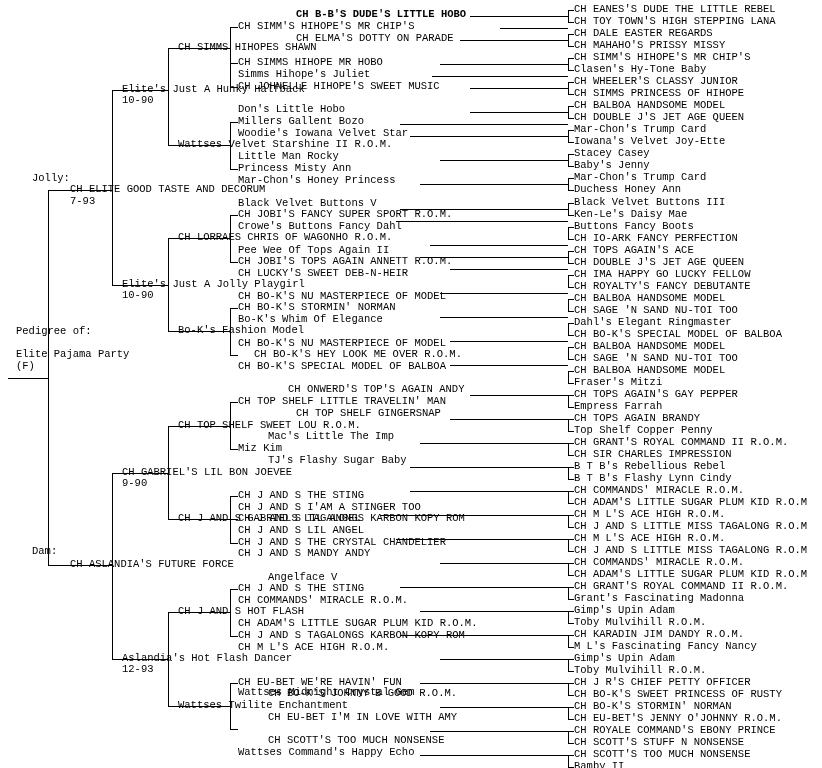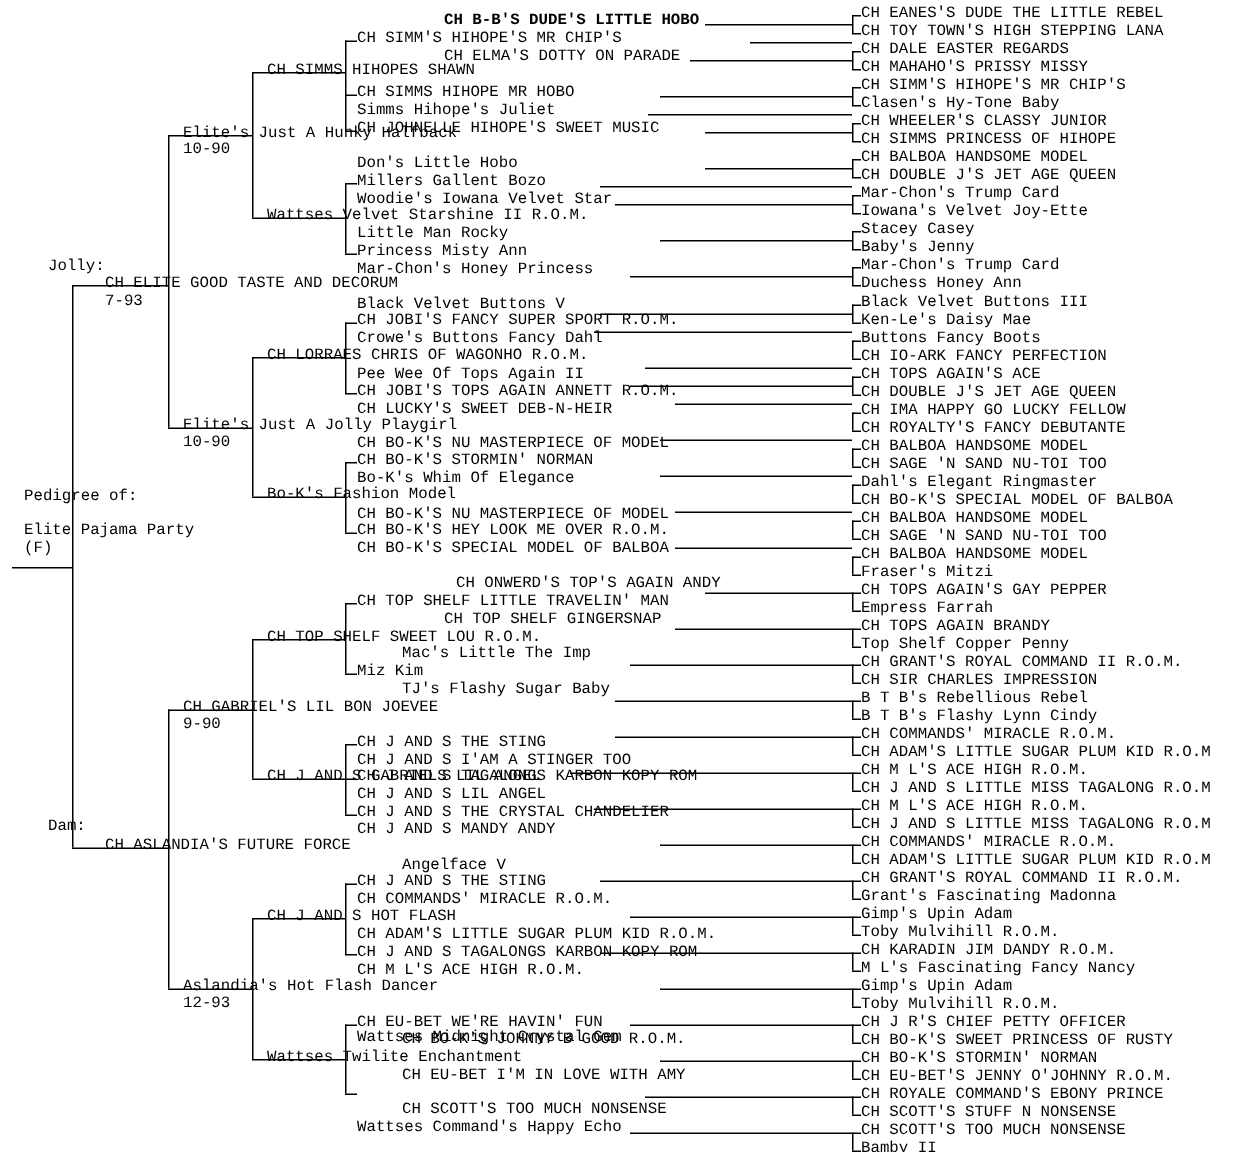--- a/index.html
+++ b/index.html
@@ -83,21 +83,21 @@
   <div class="node" style="left:178px; top:700px;">Wattses Twilite Enchantment</div>
 
   <div class="node" style="left:238px; top:21px;">CH SIMM'S HIHOPE'S MR CHIP'S</div>
   <div class="node" style="left:238px; top:57px;">CH SIMMS HIHOPE MR HOBO</div>
   <div class="node" style="left:238px; top:81px;">CH JOHNELLE HIHOPE'S SWEET MUSIC</div>
   <div class="node" style="left:238px; top:116px;">Millers Gallent Bozo</div>
   <div class="node" style="left:238px; top:163px;">Princess Misty Ann</div>
   <div class="node" style="left:238px; top:209px;">CH JOBI'S FANCY SUPER SPORT R.O.M.</div>
   <div class="node" style="left:238px; top:256px;">CH JOBI'S TOPS AGAIN ANNETT R.O.M.</div>
   <div class="node" style="left:238px; top:302px;">CH BO-K'S STORMIN' NORMAN</div>
-  <div class="node" style="left:238px; top:349px;">CH BO-K'S HEY LOOK ME OVER R.O.M.</div>
+  <div class="node" style="left:254px; top:349px;">CH BO-K'S HEY LOOK ME OVER R.O.M.</div>
 
   <div class="node" style="left:238px; top:396px;">CH TOP SHELF LITTLE TRAVELIN' MAN</div>
   <div class="node" style="left:238px; top:443px;">Miz Kim</div>
   <div class="node" style="left:238px; top:490px;">CH J AND S THE STING</div>
   <div class="node" style="left:238px; top:513px;">CH J AND S TAGALONGS KARBON KOPY ROM</div>
   <div class="node" style="left:238px; top:537px;">CH J AND S THE CRYSTAL CHANDELIER</div>
   <div class="node" style="left:238px; top:583px;">CH J AND S THE STING</div>
   <div class="node" style="left:238px; top:630px;">CH J AND S TAGALONGS KARBON KOPY ROM</div>
   <div class="node" style="left:238px; top:677px;">CH EU-BET WE'RE HAVIN' FUN</div>
   <div class="node" style="left:238px; top:687px;">Wattses Midnight Crystal Gem</div>
@@ -111,21 +111,21 @@
   <div class="node" style="left:238px; top:175px;">Mar-Chon's Honey Princess</div>
   <div class="node" style="left:238px; top:198px;">Black Velvet Buttons V</div>
   <div class="node" style="left:238px; top:221px;">Crowe's Buttons Fancy Dahl</div>
   <div class="node" style="left:238px; top:245px;">Pee Wee Of Tops Again II</div>
   <div class="node" style="left:238px; top:268px;">CH LUCKY'S SWEET DEB-N-HEIR</div>
   <div class="node" style="left:238px; top:291px;">CH BO-K'S NU MASTERPIECE OF MODEL</div>
   <div class="node" style="left:238px; top:314px;">Bo-K's Whim Of Elegance</div>
   <div class="node" style="left:238px; top:338px;">CH BO-K'S NU MASTERPIECE OF MODEL</div>
   <div class="node" style="left:238px; top:361px;">CH BO-K'S SPECIAL MODEL OF BALBOA</div>
 
-  <div class="node" style="left:304px; top:384px;">CH ONWERD'S TOP'S AGAIN ANDY</div>
+  <div class="node" style="left:288px; top:384px;">CH ONWERD'S TOP'S AGAIN ANDY</div>
   <div class="node" style="left:296px; top:408px;">CH TOP SHELF GINGERSNAP</div>
   <div class="node" style="left:268px; top:431px;">Mac's Little The Imp</div>
   <div class="node" style="left:268px; top:455px;">TJ's Flashy Sugar Baby</div>
   <div class="node" style="left:238px; top:502px;">CH J AND S I'AM A STINGER TOO</div>
   <div class="node" style="left:238px; top:525px;">CH J AND S LIL ANGEL</div>
   <div class="node" style="left:238px; top:548px;">CH J AND S MANDY ANDY</div>
   <div class="node" style="left:268px; top:572px;">Angelface V</div>
   <div class="node" style="left:238px; top:595px;">CH COMMANDS' MIRACLE R.O.M.</div>
   <div class="node" style="left:238px; top:618px;">CH ADAM'S LITTLE SUGAR PLUM KID R.O.M.</div>
   <div class="node" style="left:238px; top:642px;">CH M L'S ACE HIGH R.O.M.</div>

